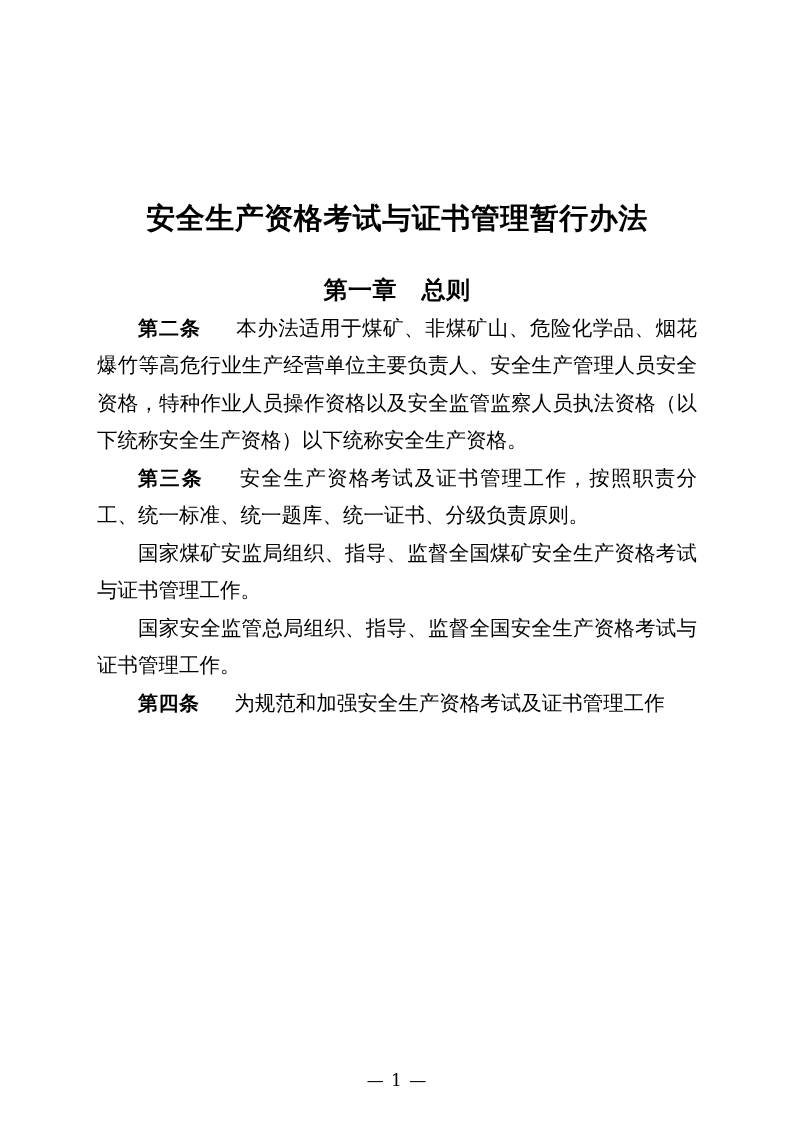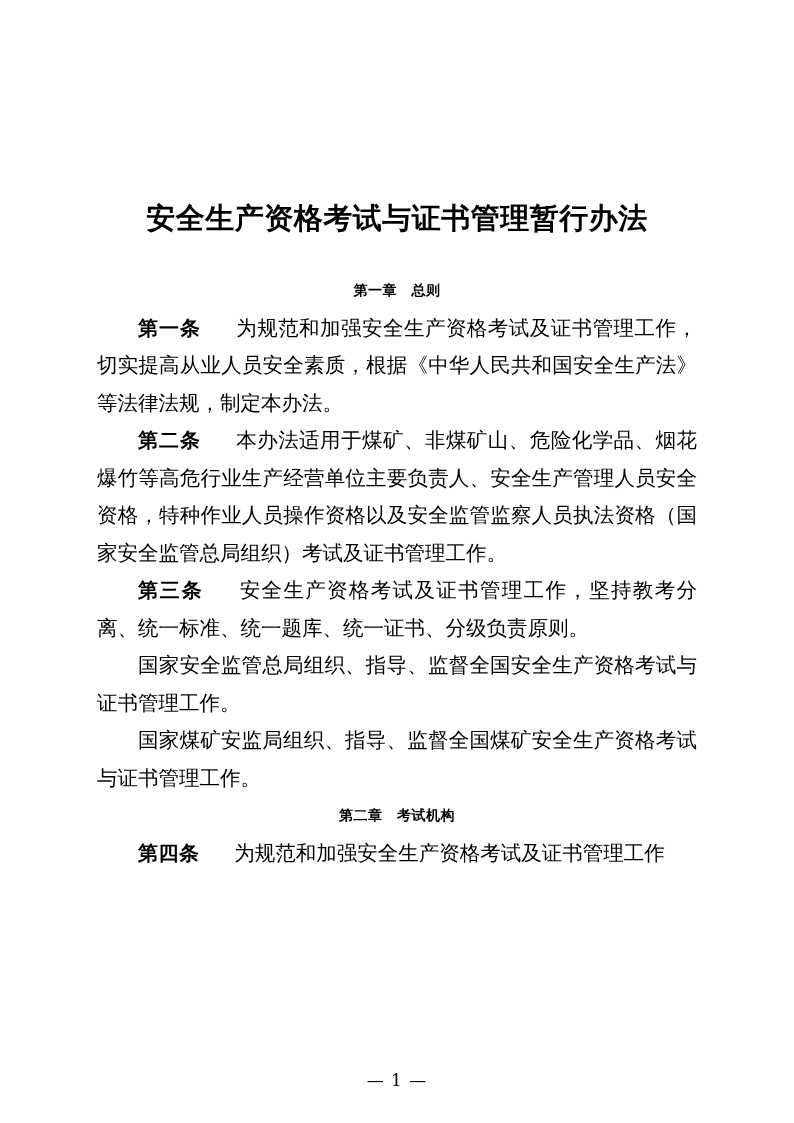--- a/index.html
+++ b/index.html
@@ -49,21 +49,21 @@
     letter-spacing: 0.5px;
     white-space: nowrap;
   }
 
   .chapter-heading {
     margin: 0;
     width: 600px;
     text-align: center;
     font-family: "DejaVu Sans", "Liberation Sans", sans-serif;
     font-weight: bold;
-    font-size: 14px;
+    font-size: 24px;
     line-height: 37.5px;
     letter-spacing: 0.5px;
   }
 
   .body-flow {
     position: absolute;
     left: 0;
     top: 256px;
     width: 600px;
   }
@@ -111,42 +111,38 @@
 <div class="page">
 
   <div class="content">
 
     <h1 class="doc-title">安全生产资格考试与证书管理暂行办法</h1>
 
     <div class="body-flow">
 
       <div class="chapter-heading">第一章　总则</div>
 
+
       <p class="para">
-        <span class="art-no">第一条</span><span class="gap"></span><span>为规范和加强安全生产资格考试及证书管理工作，切实提高从业人员安全素质，根据《中华人民共和国安全生产法》等法律法规，制定本办法。</span>
+        <span class="art-no">第二条</span><span class="gap"></span><span>本办法适用于煤矿、非煤矿山、危险化学品、烟花爆竹等高危行业生产经营单位主要负责人、安全生产管理人员安全资格，特种作业人员操作资格以及安全监管监察人员执法资格（以下统称安全生产资格）以下统称安全生产资格。</span>
       </p>
 
       <p class="para">
-        <span class="art-no">第二条</span><span class="gap"></span><span>本办法适用于煤矿、非煤矿山、危险化学品、烟花爆竹等高危行业生产经营单位主要负责人、安全生产管理人员安全资格，特种作业人员操作资格以及安全监管监察人员执法资格（国家安全监管总局组织）考试及证书管理工作。</span>
+        <span class="art-no">第三条</span><span class="gap"></span><span>安全生产资格考试及证书管理工作，按照职责分工、统一标准、统一题库、统一证书、分级负责原则。</span>
       </p>
 
       <p class="para">
-        <span class="art-no">第三条</span><span class="gap"></span><span>安全生产资格考试及证书管理工作，坚持教考分离、统一标准、统一题库、统一证书、分级负责原则。</span>
+        <span>国家煤矿安监局组织、指导、监督全国煤矿安全生产资格考试与证书管理工作。</span>
       </p>
 
       <p class="para">
         <span>国家安全监管总局组织、指导、监督全国安全生产资格考试与证书管理工作。</span>
       </p>
 
-      <p class="para">
-        <span>国家煤矿安监局组织、指导、监督全国煤矿安全生产资格考试与证书管理工作。</span>
-      </p>
 
-
-      <div class="chapter-heading">第二章　考试机构</div>
 
       <p class="para">
         <span class="art-no">第四条</span><span class="gap"></span><span>为规范和加强安全生产资格考试及证书管理工作</span>
       </p>
 
     </div>
   </div>
 
   <div class="page-number">— 1 —</div>
 

